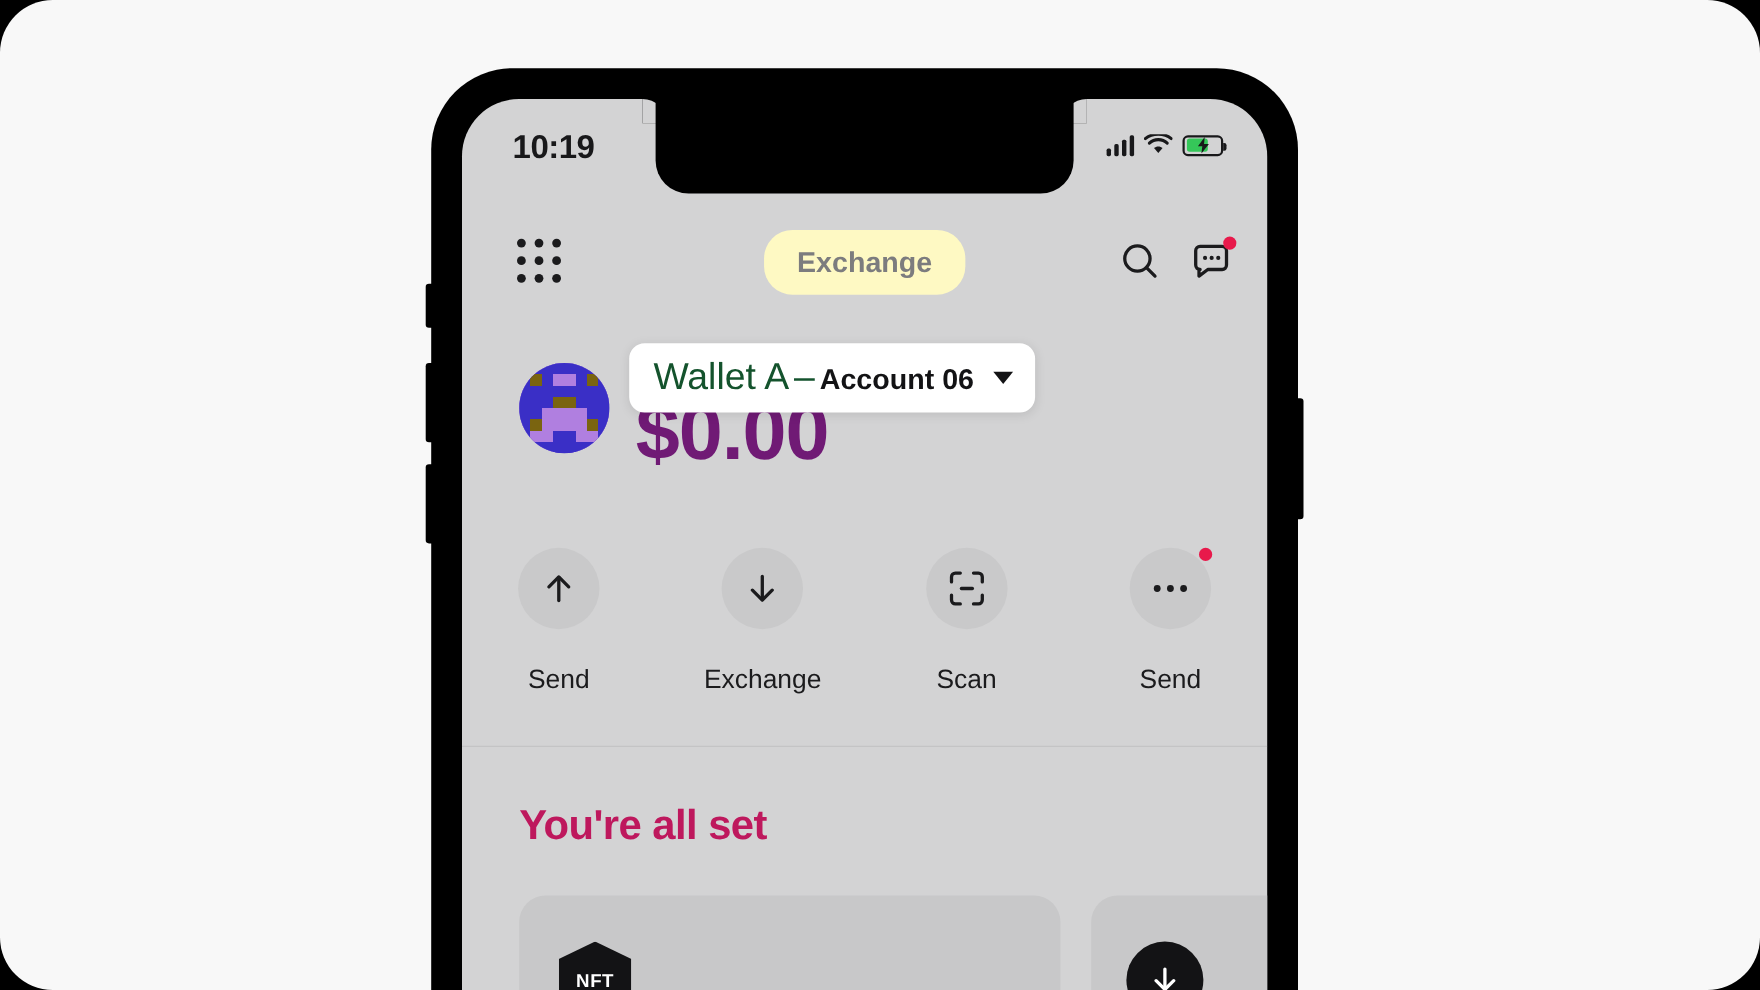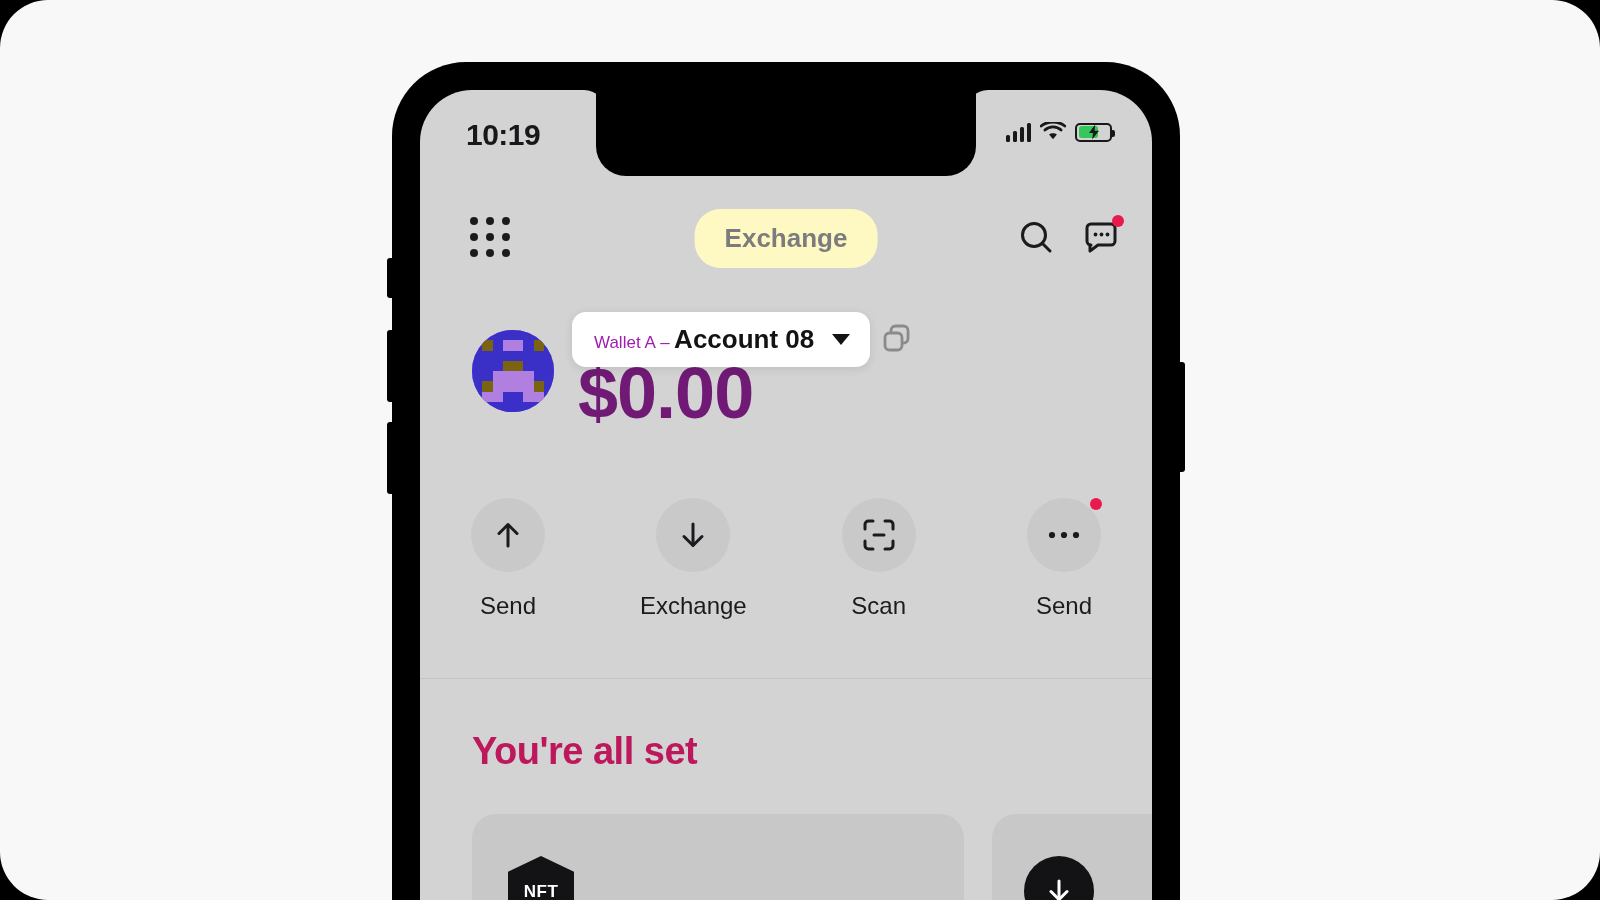--- a/index.html
+++ b/index.html
@@ -281,22 +281,22 @@
     border-radius: 14px;
     padding: 12px 20px 12px 22px;
     display: flex;
     align-items: center;
     gap: 18px;
     box-shadow: 0 2px 10px rgba(0,0,0,.10);
     z-index: 20;
     cursor: pointer;
   }
   .wallet-name {
-    font-size: 17px;
-    color: #a21caf;
+    font-size: 34px;
+    color: #14532d;
     font-weight: normal;
   }
   .wallet-acct {
     font-size: 26px;
     color: #131315;
     font-weight: bold;
   }
   .caret {
     width: 0; height: 0;
     border-left: 9px solid transparent;
@@ -347,21 +347,21 @@
     position: relative;
     width: 74px;
     height: 74px;
     border-radius: 50%;
     background: #c9c9ca;
     display: flex;
     align-items: center;
     justify-content: center;
   }
   .action-label {
-    margin-top: 20px;
+    margin-top: 32px;
     font-size: 24px;
     color: #1b1b1d;
   }
 
   
   .section-divider {
     position: absolute;
     top: 588px;
     left: 0; right: 0;
     height: 1px;
@@ -524,21 +524,21 @@
             <rect x="1" y="5" width="1" height="1" fill="#7a6410"></rect>
             <rect x="6" y="5" width="1" height="1" fill="#7a6410"></rect>
             <rect x="3" y="6" width="2" height="2" fill="#3a2fc6"></rect>
           </svg>
         </div>
 
         <div class="wallet-chip">
           <div>
             <span class="wallet-name">Wallet A</span>
             <span class="wallet-name">–</span>
-            <span class="wallet-acct">Account 08</span>
+            <span class="wallet-acct">Account 06</span>
           </div>
           <div class="caret"></div>
         </div>
 
         <div class="chip-divider"></div>
 
         <div class="copy-icon">
           <svg width="34" height="34" viewBox="0 0 34 34">
             <rect x="9" y="2" width="17" height="17" rx="4.5" stroke="#8b8b8d" stroke-width="2.8" fill="none"></rect>
             <rect x="3" y="9" width="17" height="17" rx="4.5" stroke="#8b8b8d" stroke-width="2.8" fill="#d3d3d4"></rect>

